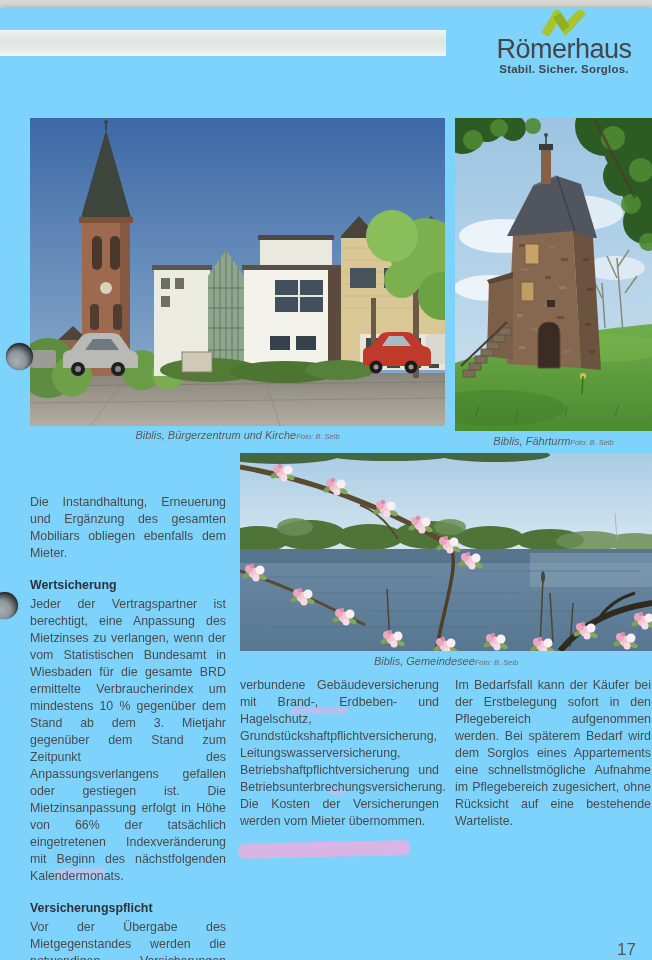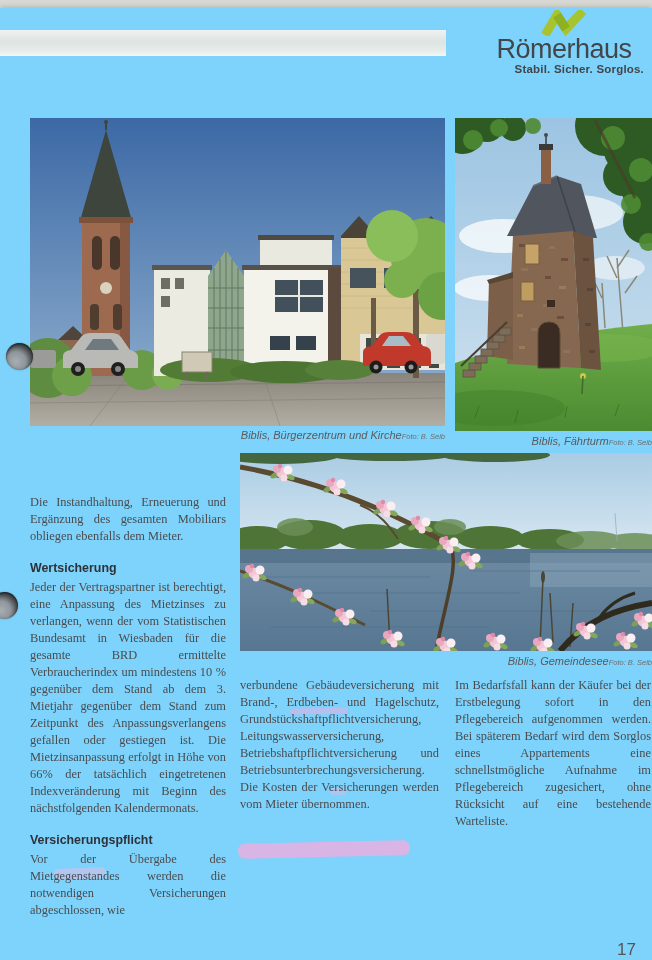--- a/index.html
+++ b/index.html
@@ -5,30 +5,30 @@
   html,body{margin:0;padding:0;}
   body{background:#d8d8d4;font-family:"Liberation Sans","DejaVu Sans",sans-serif;}
   .page{position:relative;width:652px;height:960px;margin:8px auto;background:#7dd3fc;overflow:hidden;
         box-shadow:0 0 6px rgba(0,0,0,.25);}
   
   .band{position:absolute;left:0;top:22px;width:446px;height:26px;
         background:linear-gradient(to bottom,#eff2f0 0%,#dde4e1 45%,#e7ecea 80%,#f4f6f4 100%);}
   .brand{position:absolute;right:8px;top:2px;width:160px;text-align:center;}
   .brand .mark{display:block;margin:0 auto 0 58px;width:46px;height:26px;}
   .brand-name{font-size:27px;letter-spacing:-0.5px;color:#41464b;line-height:26px;font-weight:500;}
-  .brand-tag{font-size:11.5px;font-weight:bold;color:#41464b;letter-spacing:0.2px;margin-top:1px;text-align:right;}
+  .brand-tag{font-size:11.5px;font-weight:bold;color:#41464b;letter-spacing:0.2px;margin-top:1px;}
   
   .photo{position:absolute;overflow:hidden;background:#9ab;}
   .photo svg{display:block;}
   .cap{position:absolute;font-style:italic;color:#5a5a5c;font-size:11px;display:flex;
-       justify-content:flex-end;align-items:baseline;}
+       justify-content:center;align-items:baseline;}
   .cap .credit{font-size:7.5px;color:#6e6e70;}
   
   .col{position:absolute;font-size:12.4px;line-height:17px;color:#4b4b4d;text-align:justify;}
-  .col p{margin:0;font-family:Liberation Serif, serif;}
+  .col p{margin:0;}
   .h1{font-weight:bold;color:#2e3238;margin:15px 0 2px 0;}
   .h1.navy{color:#1f2a66;position:relative;z-index:2;}
   .hl{position:absolute;left:238px;top:834px;width:172px;height:15px;background:#efaede;
       opacity:.8;border-radius:7px;transform:rotate(-1.2deg);z-index:1;}
   .smudge1{position:absolute;left:54px;top:860px;width:52px;height:11px;background:#f3b9e3;
       opacity:.45;border-radius:5px;transform:rotate(-2deg);}
   .smudge2{position:absolute;left:290px;top:700px;width:58px;height:6px;background:#f3a9dd;
       opacity:.5;border-radius:3px;transform:rotate(-1deg);}
   .smudge3{position:absolute;left:330px;top:780px;width:16px;height:7px;background:#f0b4e0;
       opacity:.4;border-radius:3px;}

